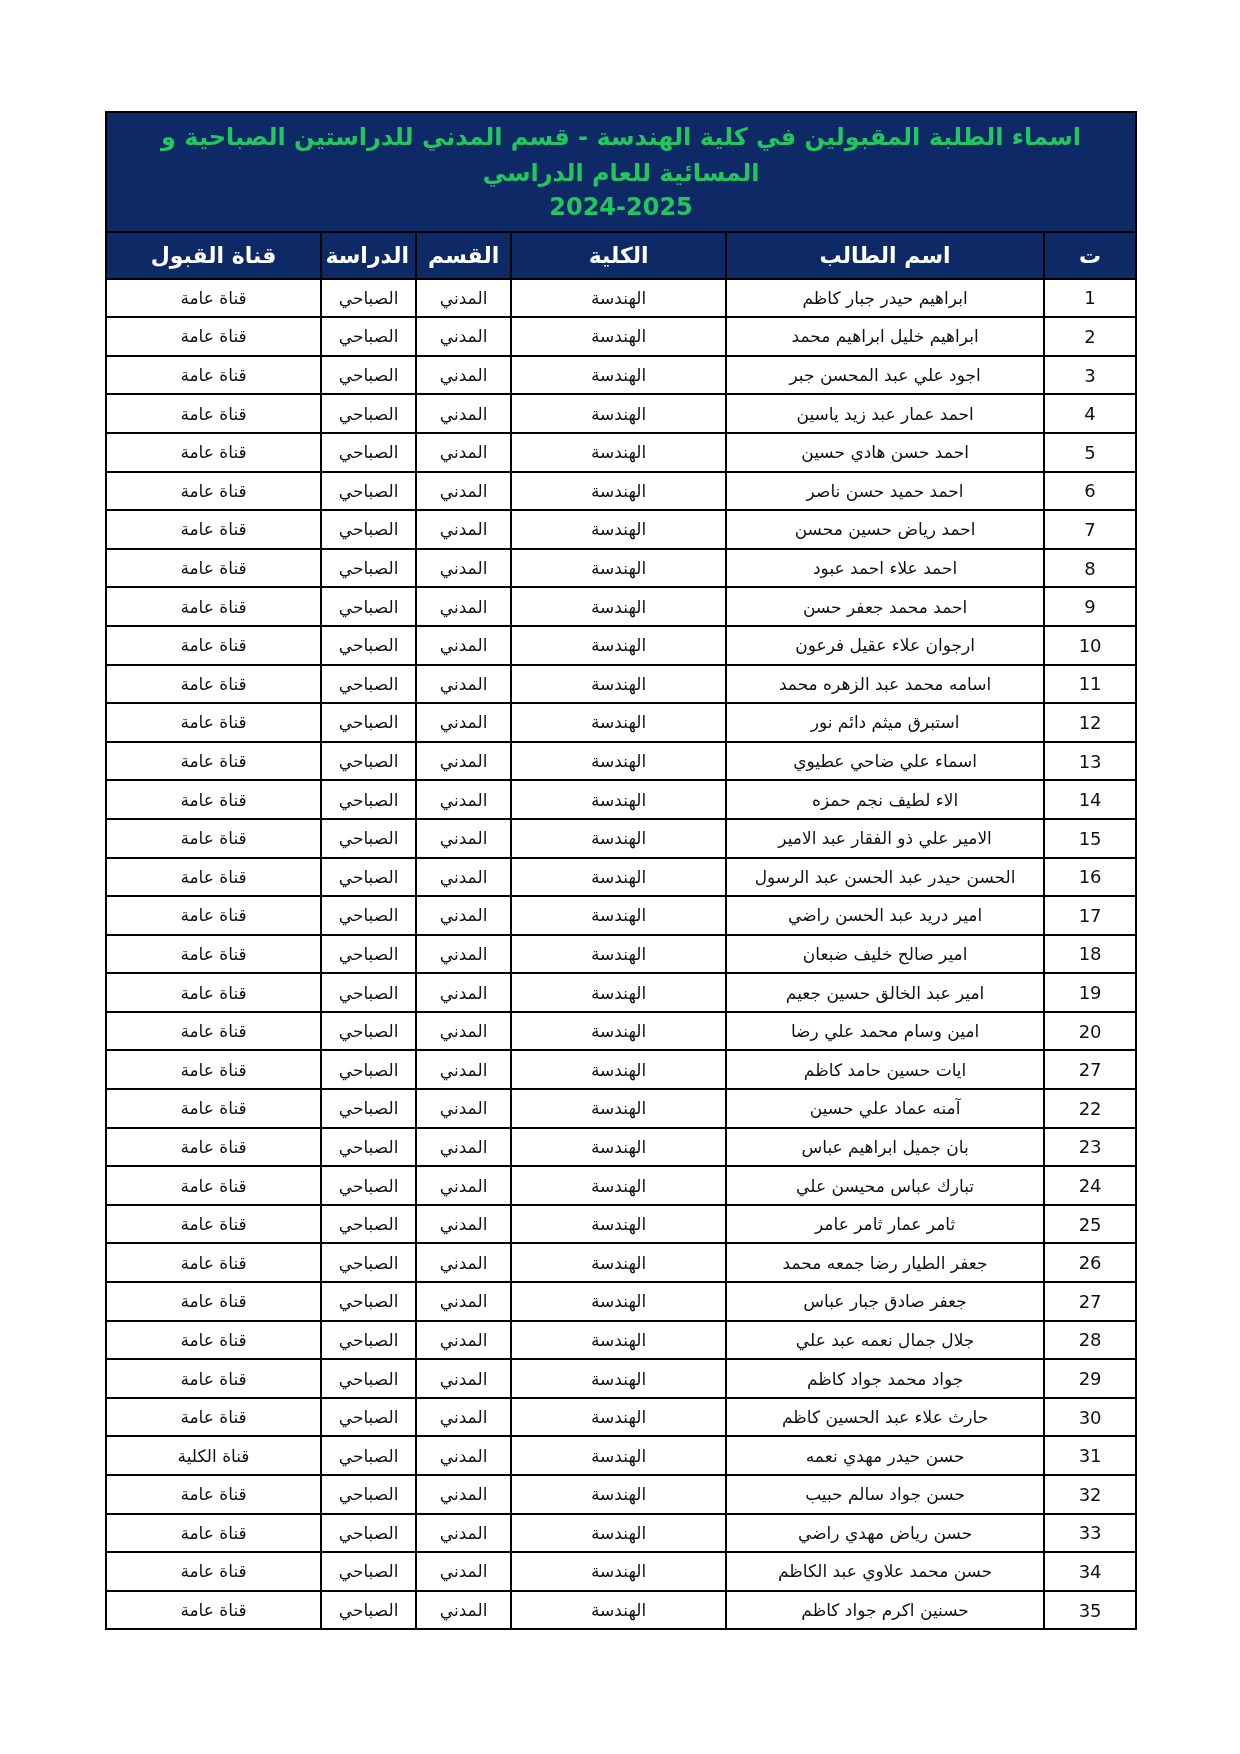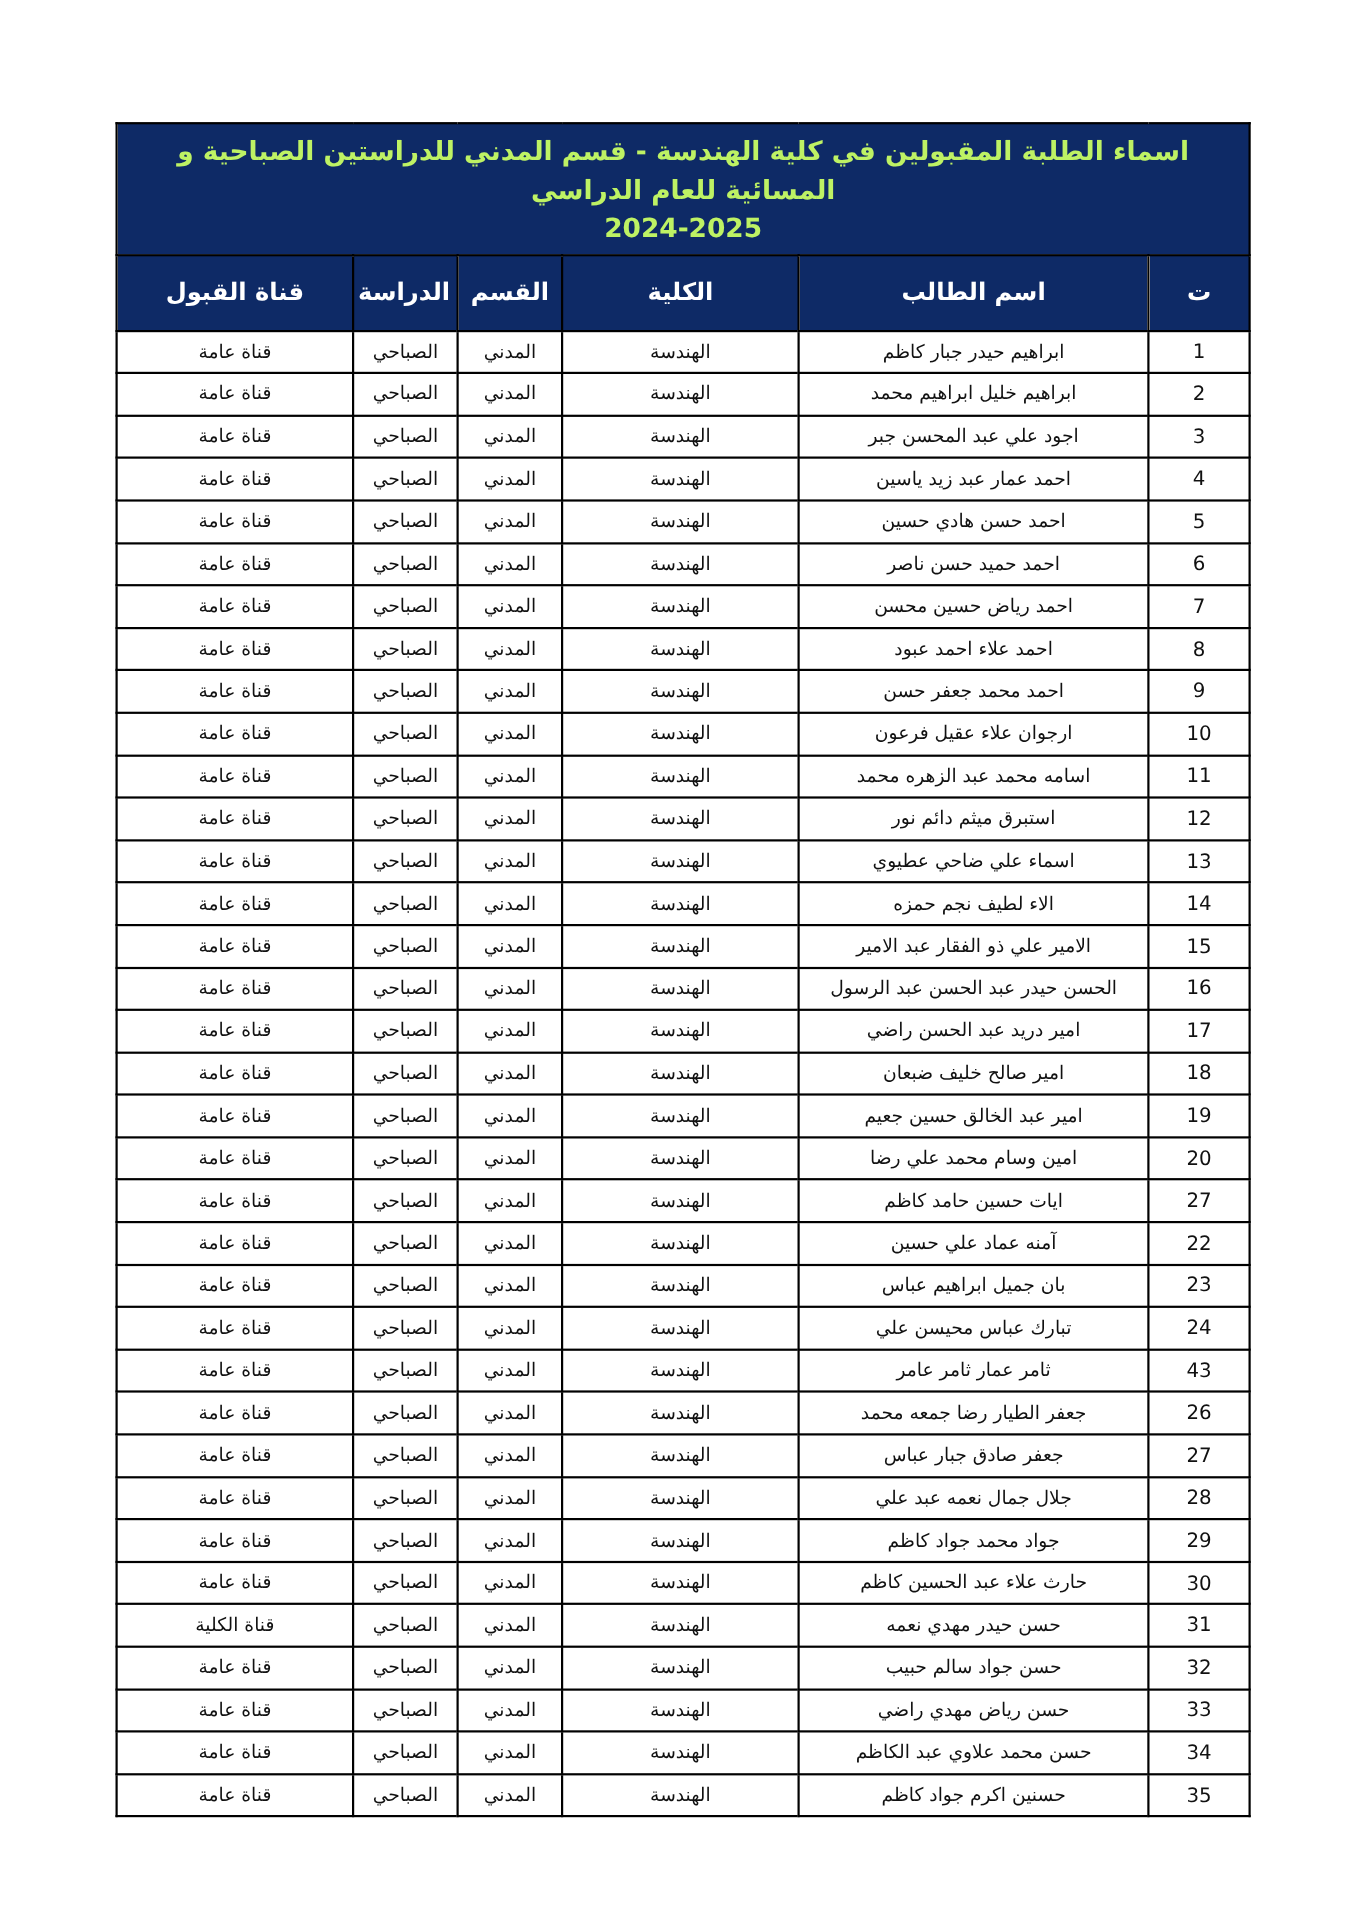--- a/index.html
+++ b/index.html
@@ -30,42 +30,42 @@
   }
   table.doc-table td, table.doc-table th {
     border: 2px solid #000000;
     text-align: center;
     vertical-align: middle;
     overflow: hidden;
     white-space: nowrap;
   }
   .title-cell {
     background: #0e2a66;
-    color: #bef264;
+    color: #22c55e;
     font-weight: bold;
     height: 104px;
     padding: 6px 10px;
     white-space: normal !important;
   }
   .title-line1 {
     font-size: 24px;
     line-height: 1.5;
   }
   .title-line2 {
     font-size: 24px;
     line-height: 1.4;
     direction: ltr;
   }
   thead th.col-header {
     background: #0e2a66;
     color: #ffffff;
     font-weight: bold;
     font-size: 22px;
     height: 41px;
-    padding: 13px 6px;
+    padding: 2px 6px;
   }
   tbody td {
     background: #ffffff;
     color: #111111;
     font-size: 17px;
     height: 34.6px;
     padding: 1px 6px;
   }
   tbody td.cell-number {
     font-size: 18px;
@@ -295,21 +295,21 @@
           </tr>
           <tr>
             <td class="cell-number">24</td>
             <td class="cell-student-name">تبارك عباس محيسن علي</td>
             <td class="cell-college">الهندسة</td>
             <td class="cell-department">المدني</td>
             <td class="cell-study">الصباحي</td>
             <td class="cell-admission-channel">قناة عامة</td>
           </tr>
           <tr>
-            <td class="cell-number">43</td>
+            <td class="cell-number">25</td>
             <td class="cell-student-name">ثامر عمار ثامر عامر</td>
             <td class="cell-college">الهندسة</td>
             <td class="cell-department">المدني</td>
             <td class="cell-study">الصباحي</td>
             <td class="cell-admission-channel">قناة عامة</td>
           </tr>
           <tr>
             <td class="cell-number">26</td>
             <td class="cell-student-name">جعفر الطيار رضا جمعه محمد</td>
             <td class="cell-college">الهندسة</td>

